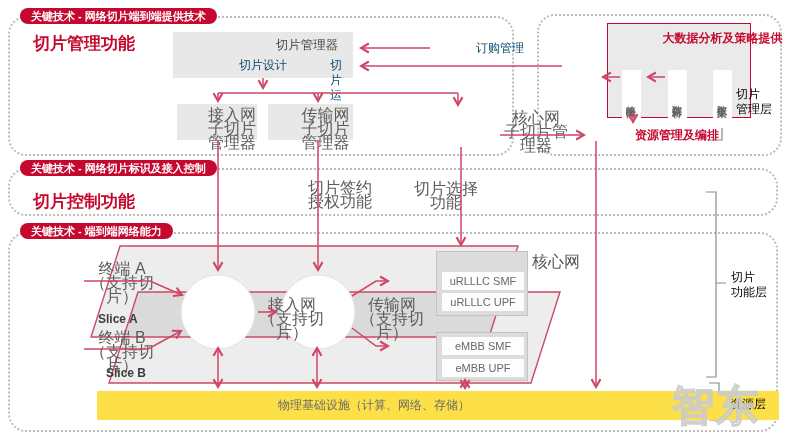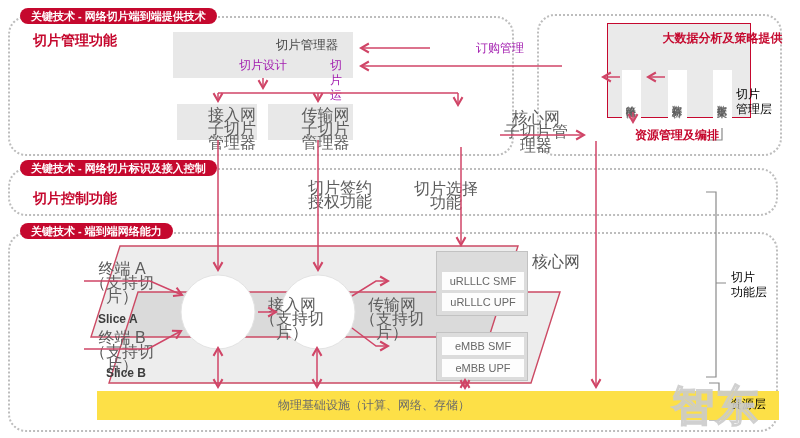--- a/index.html
+++ b/index.html
@@ -5,25 +5,25 @@
   html,body{margin:0;padding:0;background:#fff;}
   #page{position:relative;width:800px;height:438px;background:#fff;overflow:hidden;
         font-family:"Liberation Sans","DejaVu Sans",sans-serif;color:#5c5c5c;}
   .abs{position:absolute;margin-left:44px;}
   .dotted{position:absolute;border:2px dotted #bdbdbd;border-radius:18px;z-index:0;}
   svg.layer{position:absolute;left:0;top:0;z-index:1;}
   svg.toplayer{position:absolute;left:0;top:0;z-index:3;pointer-events:none;}
   .html{z-index:2;}
   .badge{position:absolute;z-index:3;background:#c5082e;color:#fff;font-size:11px;font-weight:700;
          line-height:16px;height:16px;padding:0 11px;border-radius:9px;white-space:nowrap;}
-  .redlabel{position:absolute;z-index:2;color:#c5082e;font-size:14px;font-weight:700;white-space:nowrap;}
+  .redlabel{position:absolute;z-index:2;color:#c5082e;font-size:17px;font-weight:700;white-space:nowrap;}
   .graybox{position:absolute;z-index:2;background:#e8e8e8;}
   .ctext{text-align:center;}
   .t11{font-size:16px;line-height:14px;color:#5c5c5c;padding-left:30px;}
-  .t12{font-size:12px;line-height:15px;color:#a21caf;}
+  .t12{font-size:12px;line-height:15px;color:#0c4a6e;}
   .twoline span{display:block;}
   .boxtitle{font-size:12.5px;color:#4a4a4a;}
   .redbold{color:#c5082e;font-weight:700;}
   .vcol{position:absolute;background:#fff;width:19px;height:58px;top:46px;
         writing-mode:vertical-rl;text-orientation:upright;font-size:10.5px;letter-spacing:1px;
         color:#5c5c5c;display:flex;align-items:center;justify-content:center;}
   .whiterow{position:absolute;left:5px;width:82px;height:18px;background:#fdfdfd;
             font-size:11px;line-height:18px;text-align:center;color:#686868;}
   .slicelabel{position:absolute;z-index:2;font-size:12px;font-weight:700;color:#3d3d3d;white-space:nowrap;}
   .bracketlabel{position:absolute;z-index:2;font-size:12px;line-height:15px;color:#000000;white-space:nowrap;}

